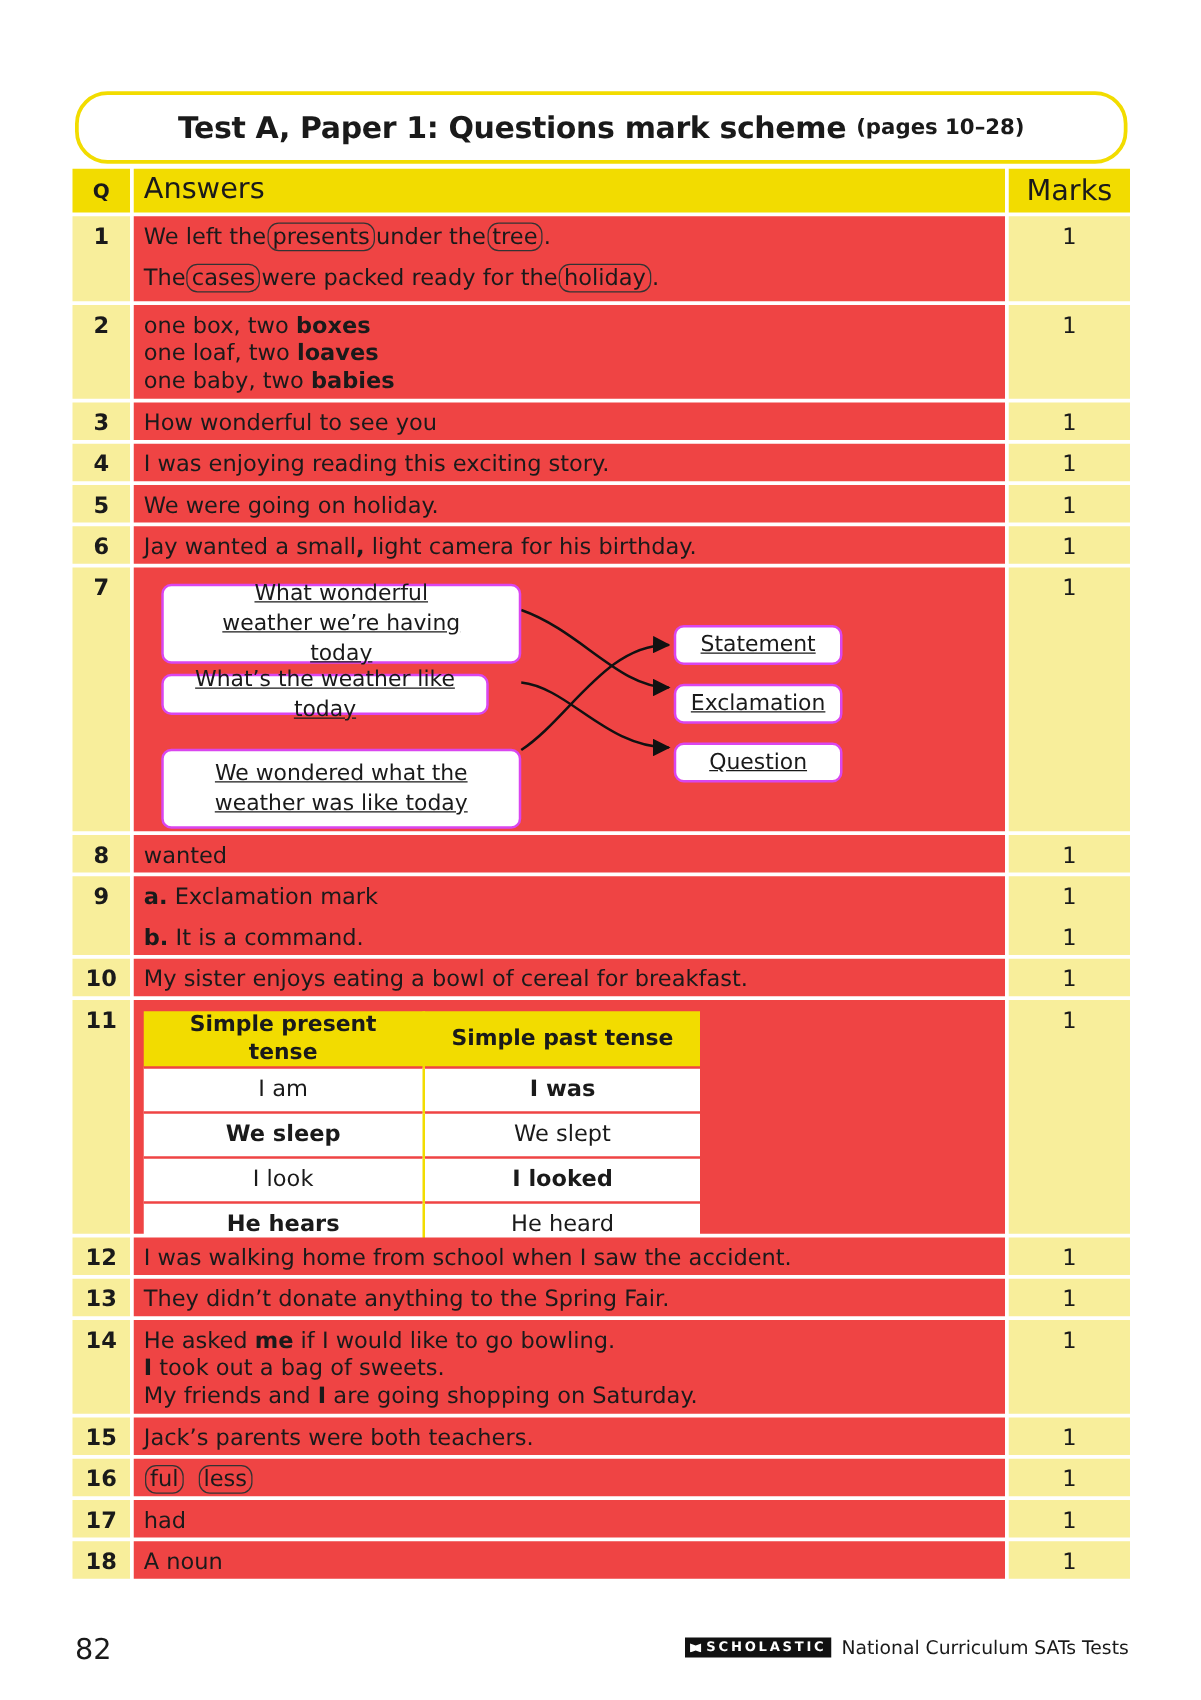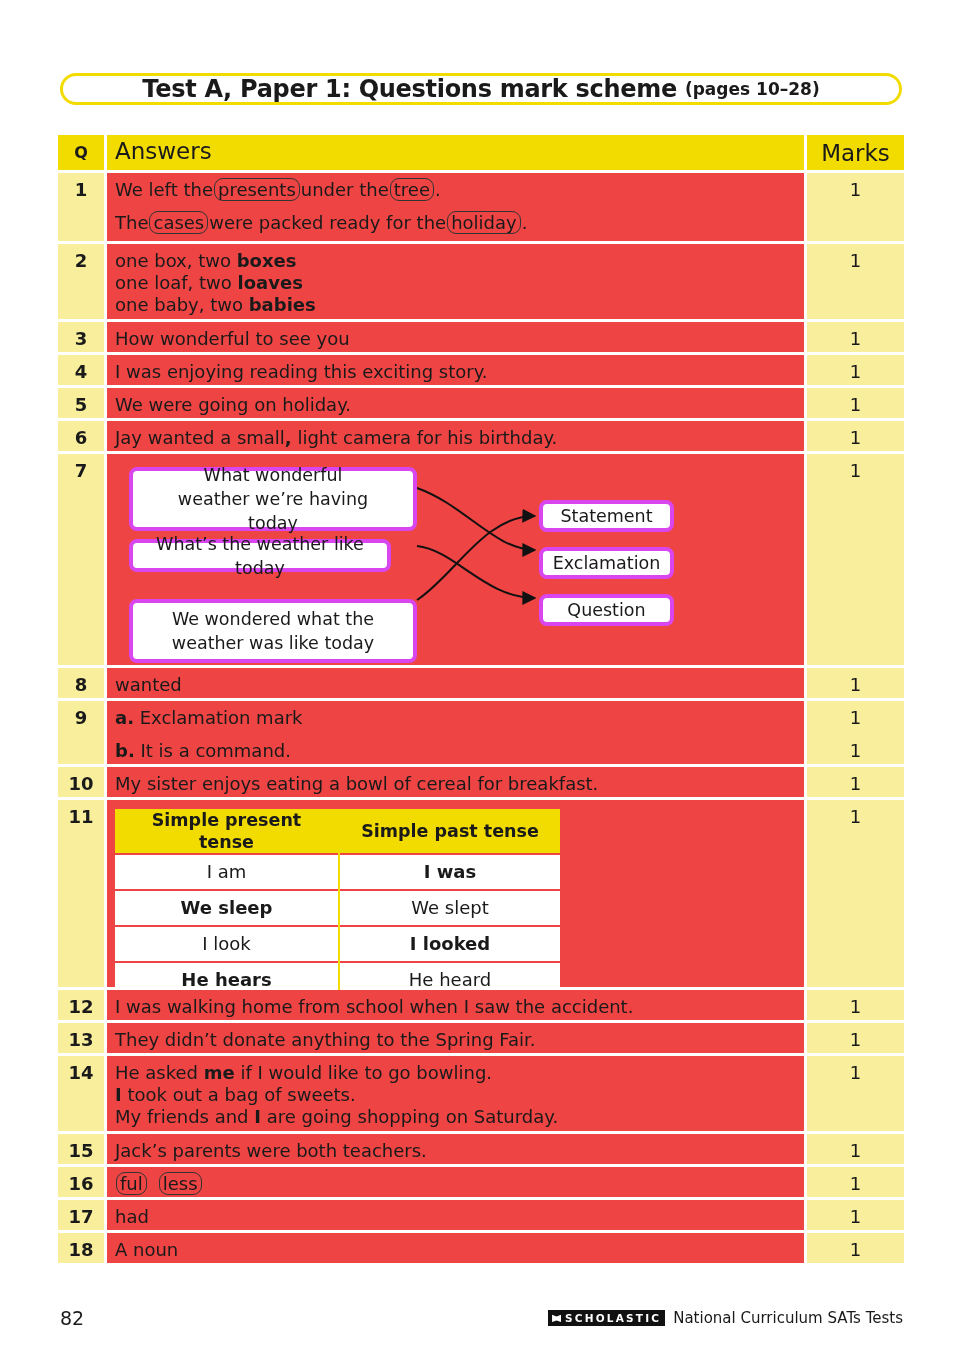--- a/index.html
+++ b/index.html
@@ -1,49 +1,49 @@
 <!DOCTYPE html>
 <html><head>
 <meta charset="utf-8">
 <style>
   html, body { margin:0; padding:0; background:#ffffff; }
   body { width:961px; height:1360px; position:relative; font-family:"DejaVu Sans", sans-serif; color:#1a1a1a; overflow:hidden; }
 
-  .title-box { position:absolute; left:60px; top:73px; width:842px; height:32px; border:3px solid #f2dc00; border-radius:26px; box-sizing:border-box; display:flex; align-items:center; justify-content:center; background:#fff; }
+  .title-box { position:absolute; left:60px; top:73px; width:842px; height:58px; border:3px solid #f2dc00; border-radius:26px; box-sizing:border-box; display:flex; align-items:center; justify-content:center; background:#fff; }
   .title-main { font-weight:bold; font-size:24px; letter-spacing:-0.3px; }
   .title-sub { font-weight:bold; font-size:17px; margin-left:8px; }
 
   .grid { position:absolute; left:58px; top:135px; width:846px; }
   .row { display:flex; margin-bottom:3px; }
   .row > div { box-sizing:border-box; }
   .c-q { width:46px; background:#f8ee9b; font-weight:bold; font-size:18px; text-align:center; padding-top:6px; margin-right:3px; }
   .c-a { width:697px; background:#ef4444; font-size:18px; padding:6px 8px 6px 8px; margin-right:3px; line-height:22px; }
   .c-m { width:97px; background:#f8ee9b; font-size:18px; text-align:center; padding-top:6px; }
   .row.head .c-q, .row.head .c-a, .row.head .c-m { background:#f2dc00; }
   .row.head .c-q { font-size:16px; padding-top:8px; }
   .row.head .c-a, .row.head .c-m { font-size:23px; padding-top:5px; height:35px; }
   .c-m .mk { display:block; line-height:22px; }
   .line { display:block; }
   .gap { margin-top:11px; }
   b { font-weight:bold; }
   .circ { border:1.3px solid #333; border-radius:9px; padding:0 3px; margin:0 1px; }
 
   
   .match { position:relative; height:196px; }
-  .mbox { position:absolute; background:#fff; border:4px solid #d946ef; border-radius:8px; box-sizing:border-box; display:flex; align-items:center; justify-content:center; text-align:center; font-size:17.5px; line-height:24px; }
+  .mbox { position:absolute; background:#fff; border:2px solid #d946ef; border-radius:8px; box-sizing:border-box; display:flex; align-items:center; justify-content:center; text-align:center; font-size:17.5px; line-height:24px;text-decoration:underline; }
   .match svg { position:absolute; left:0; top:0; }
 
   
   .tense { border-collapse:collapse; margin-top:3px; margin-bottom:6px; }
   .tense th { background:#f2dc00; font-weight:bold; font-size:17.5px; height:36px; padding:0 9px; }
   .tense td { background:#fff; font-size:18px; text-align:center; height:32px; border-top:2px solid #ef4444; }
   .tense th + th, .tense td + td { border-left:2px solid #f2dc00; }
   .tense td.bold { font-weight:bold; }
 
-  .footer-page { position:absolute; left:60px; top:1307px; font-size:19px; }
+  .footer-page { position:absolute; left:60px; top:1307px; font-size:23px; }
   .footer-right { position:absolute; right:58px; top:1309px; display:flex; align-items:center; font-size:15px; }
   .logo { background:#111; color:#fff; font-size:10.5px; letter-spacing:2.2px; padding:2px 4px; margin-right:8px; font-weight:bold; display:flex; align-items:center; }
   .logo .book { display:inline-block; width:9px; height:8px; background:#fff; margin-right:4px; clip-path:polygon(0 10%,50% 30%,100% 10%,100% 100%,50% 80%,0 100%); }
 </style>
 </head>
 <body>
 
 <div class="title-box">
   <span class="title-main">Test A, Paper 1: Questions mark scheme</span>
   <span class="title-sub">(pages 10–28)</span>

